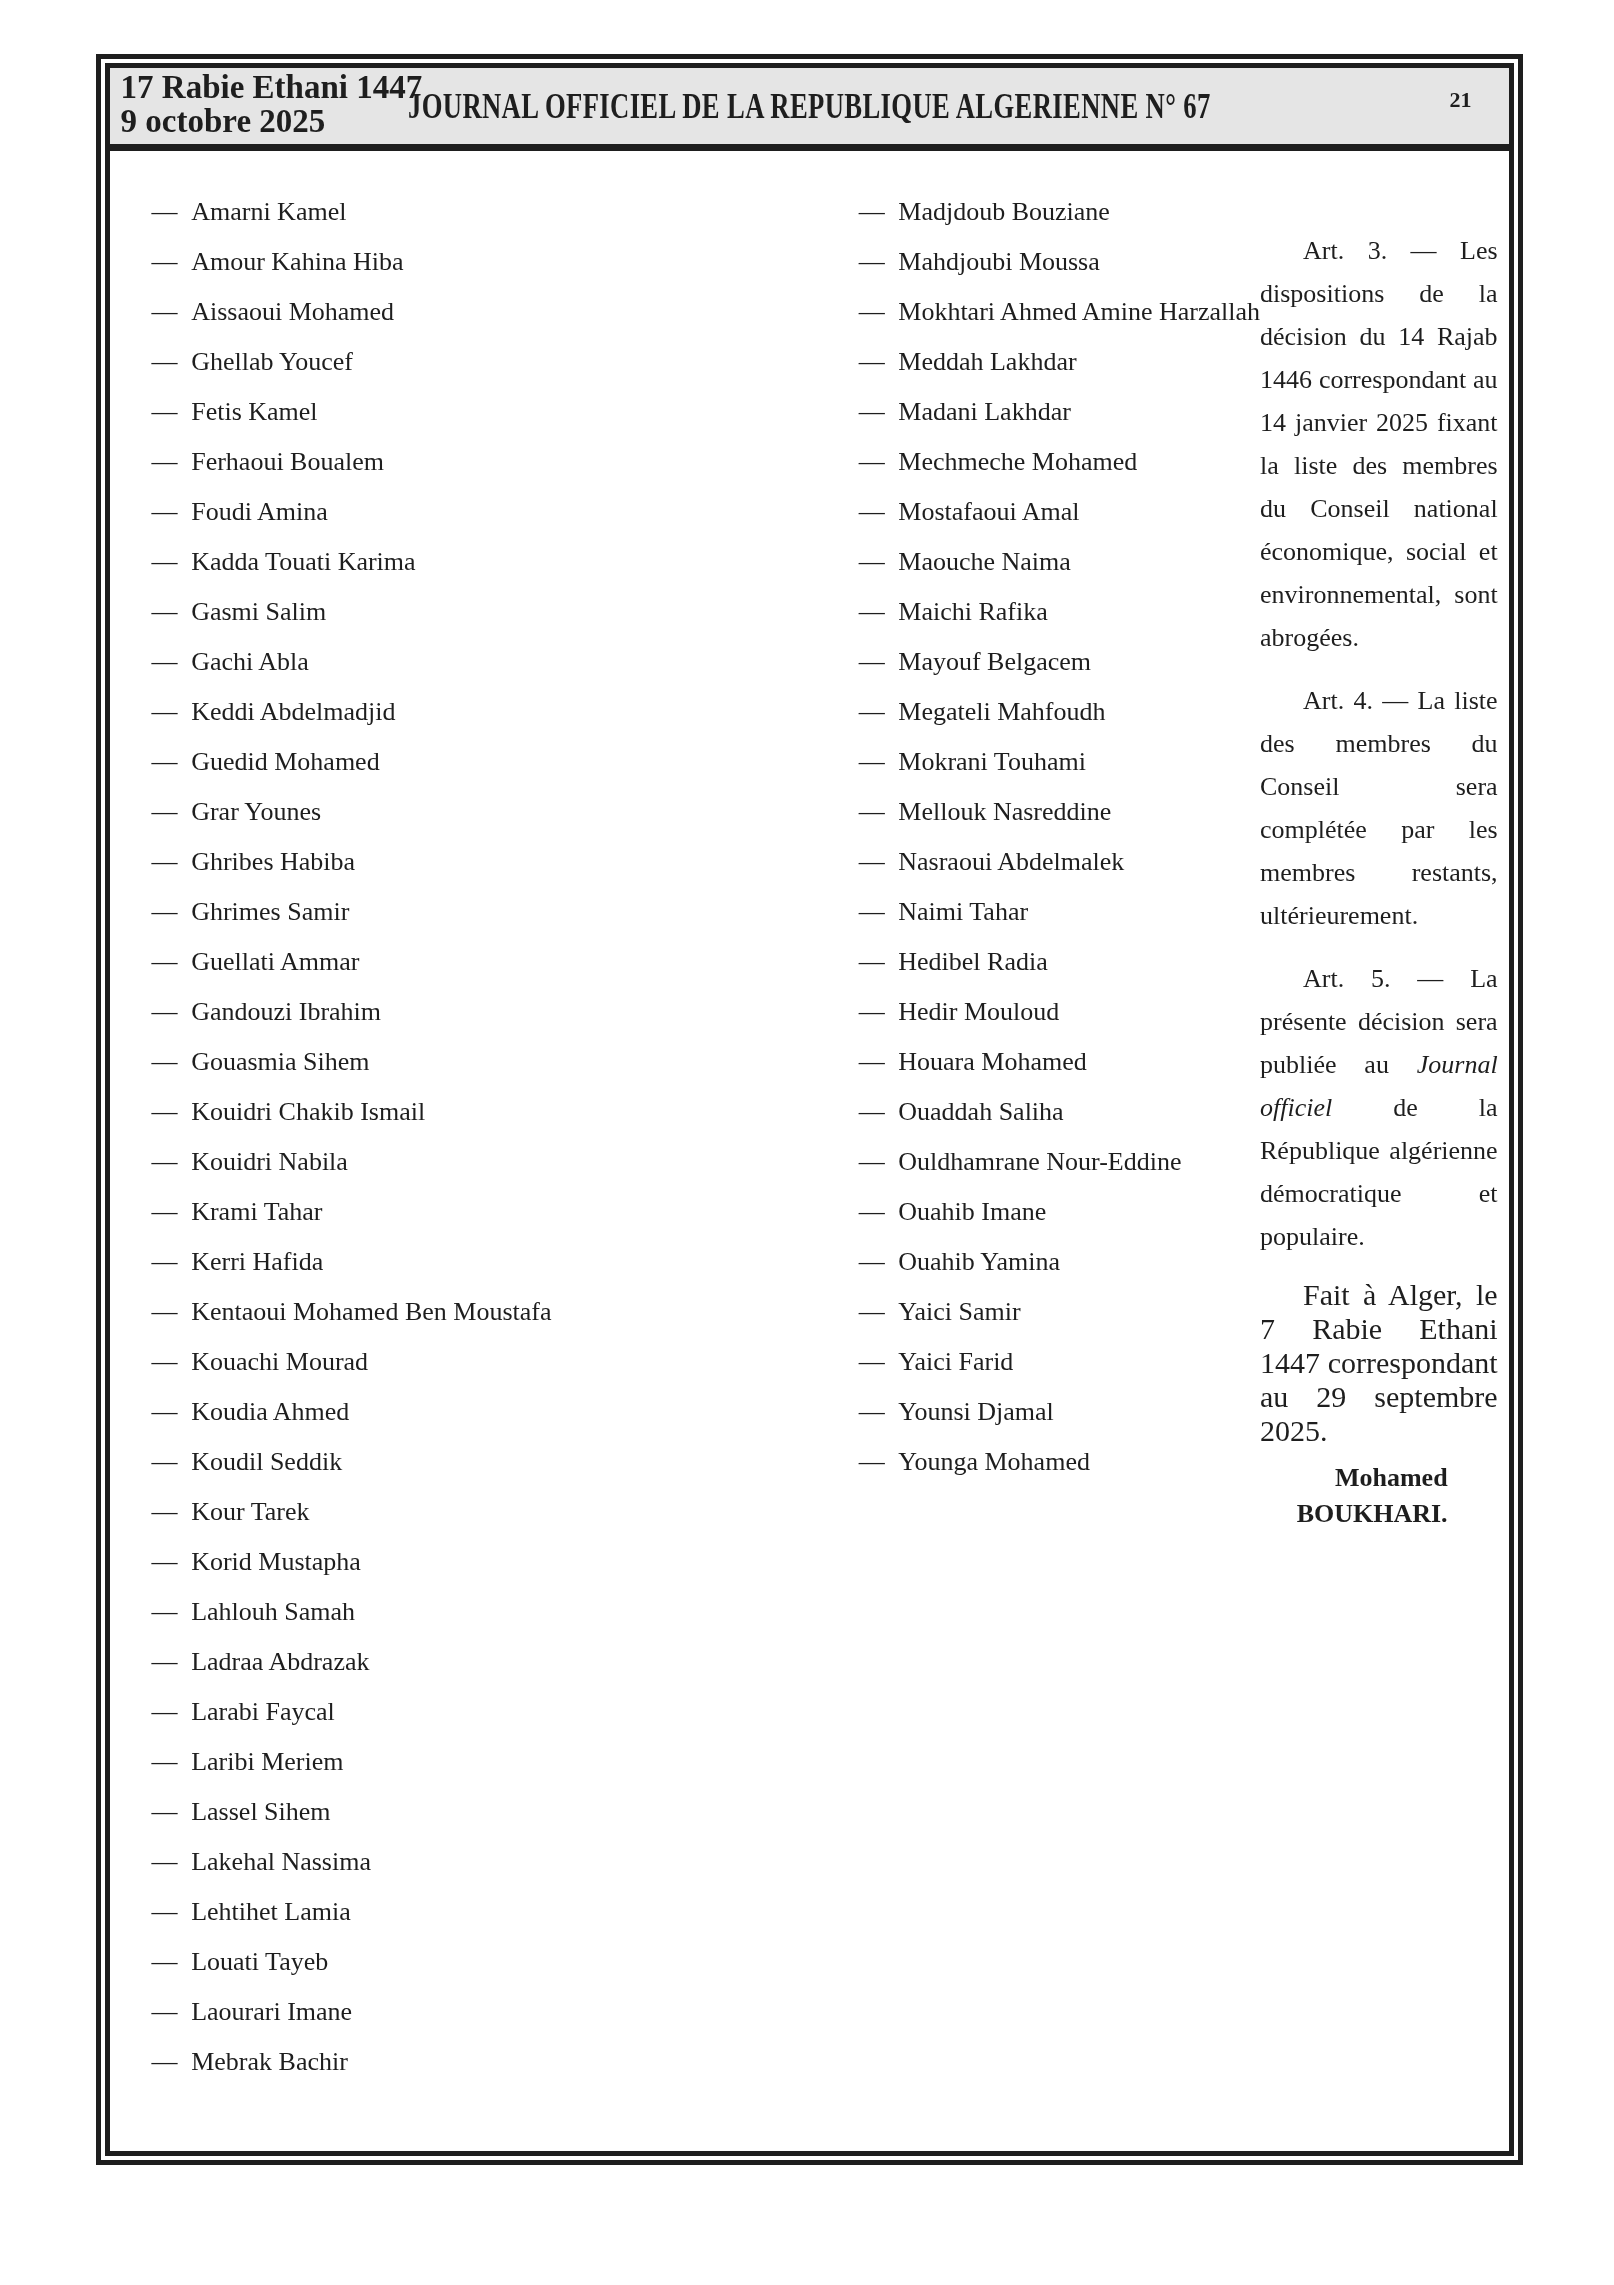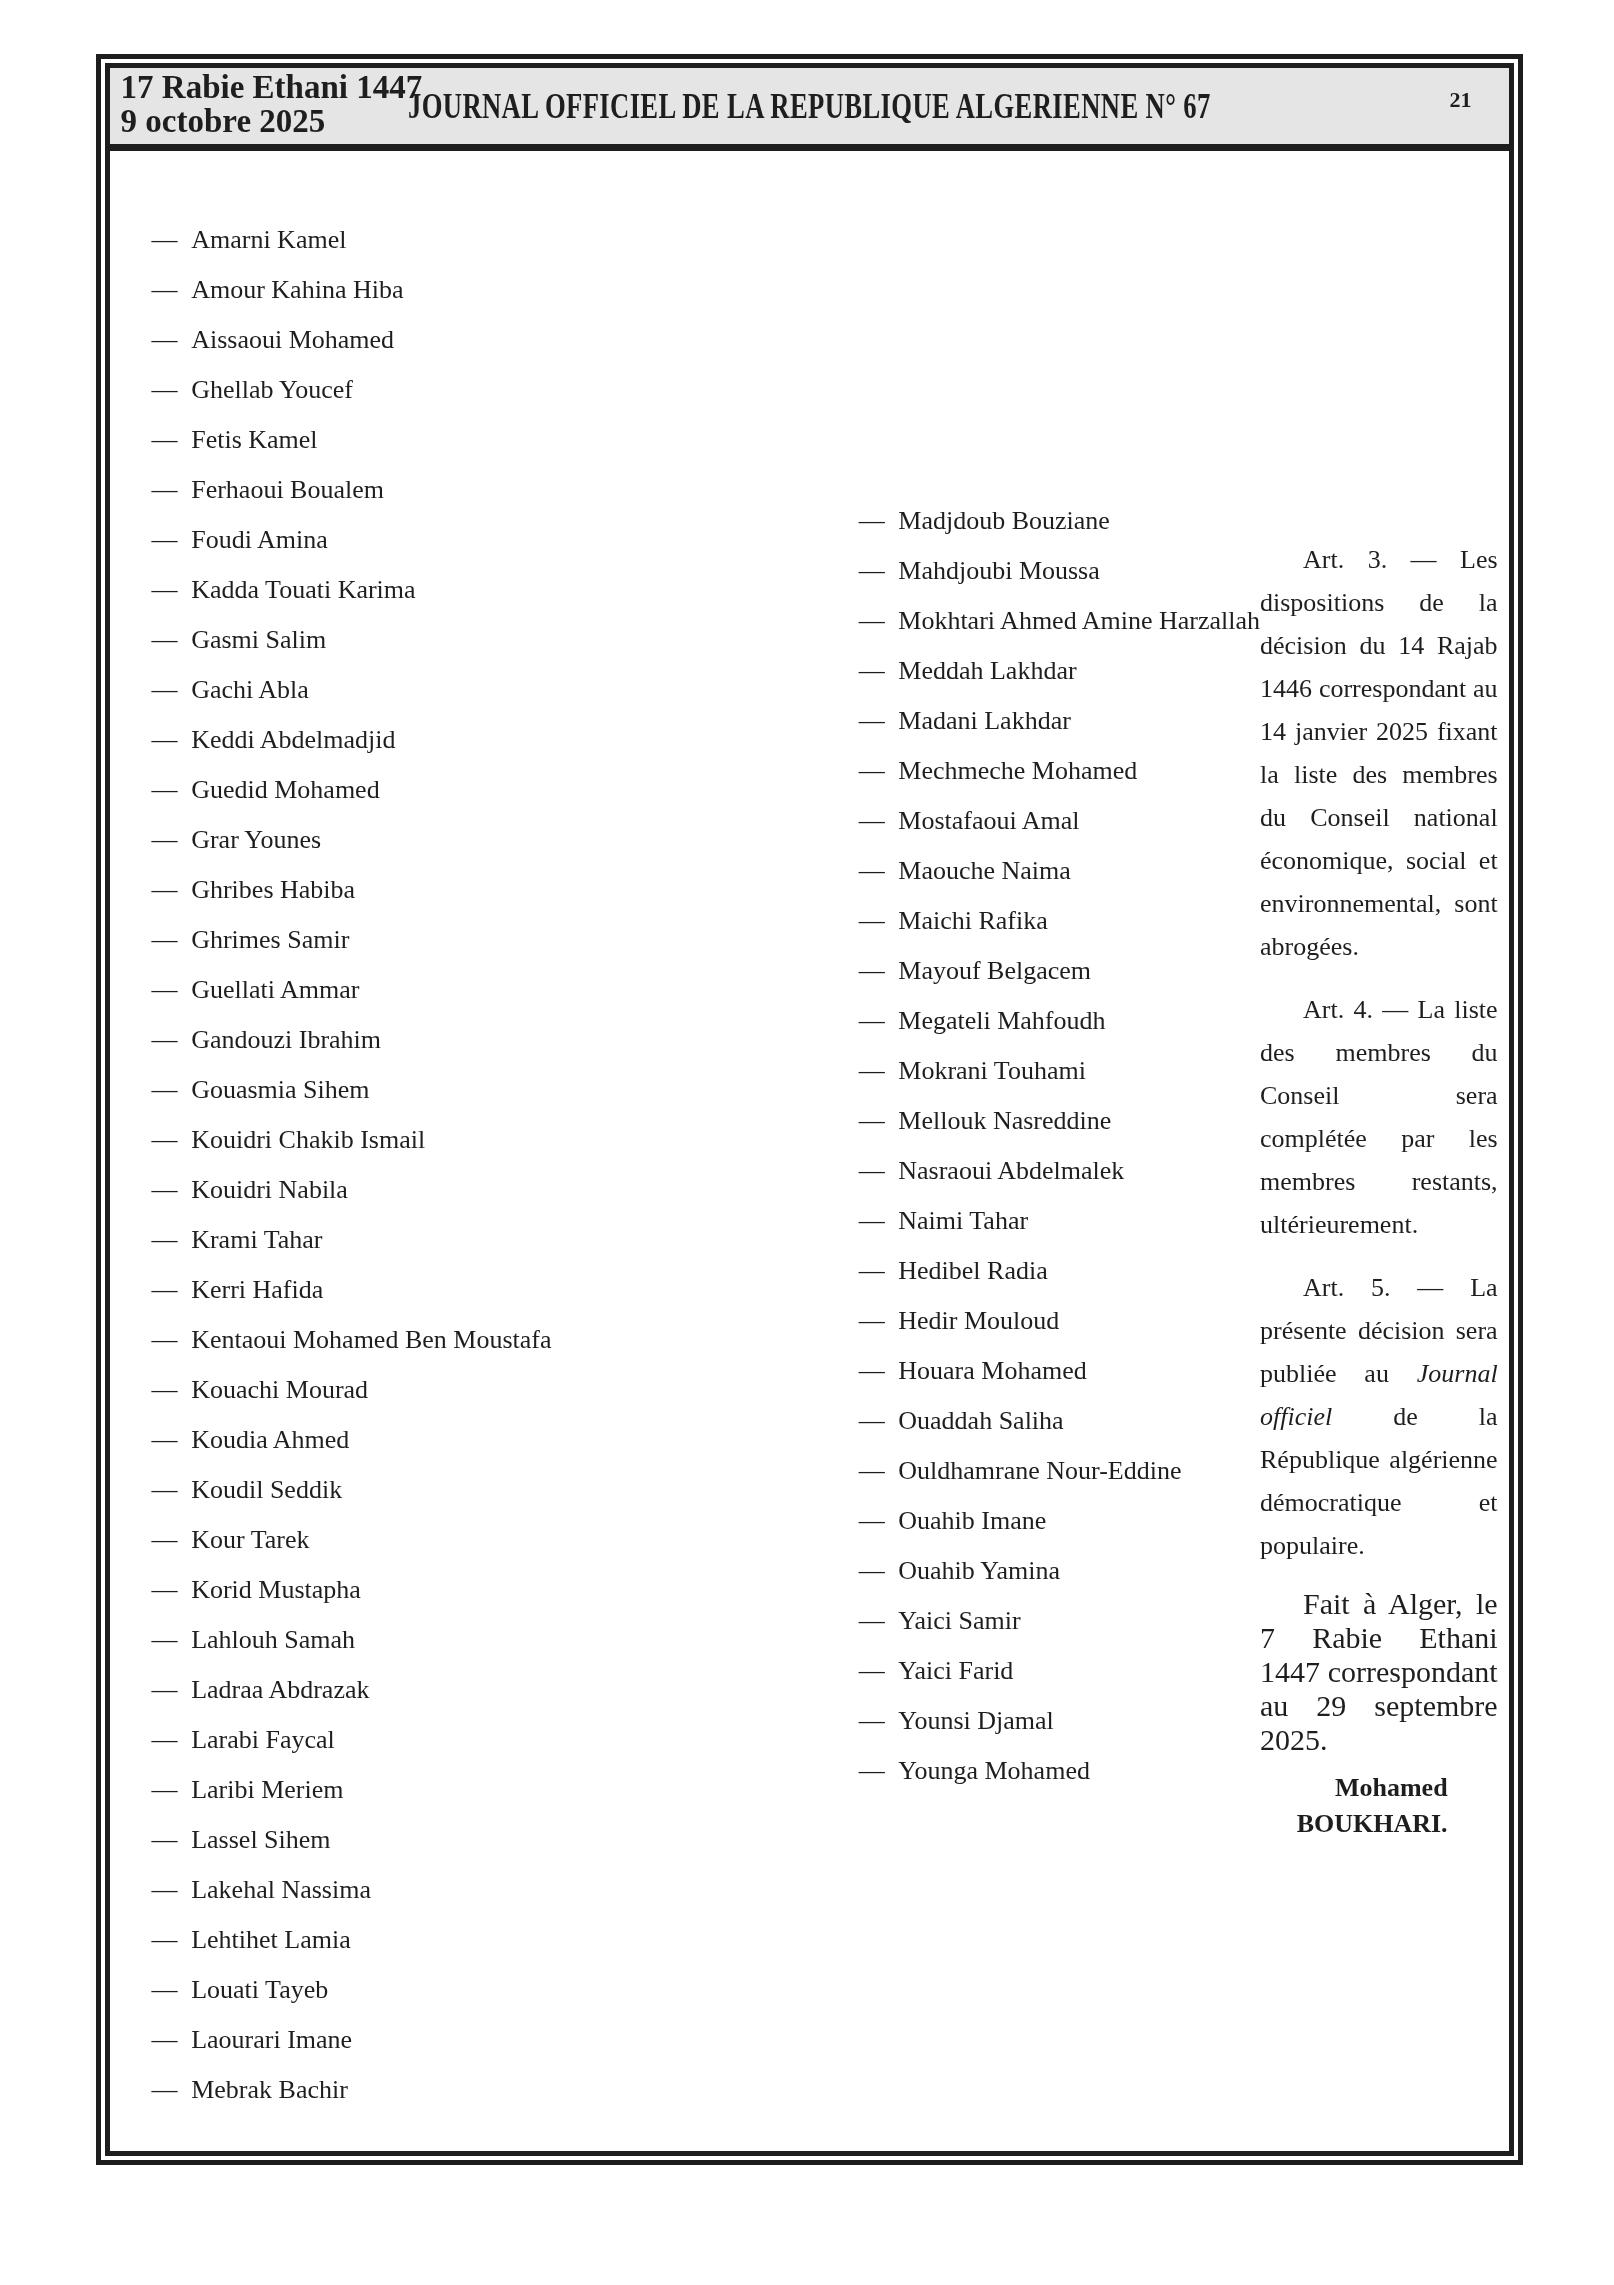--- a/index.html
+++ b/index.html
@@ -32,21 +32,21 @@
     position:absolute;left:0;right:0;top:0;bottom:0;
     display:flex;align-items:center;justify-content:center;z-index:1;
   }
   .journal-title{
     display:inline-block;font-weight:bold;font-size:36px;white-space:nowrap;
     transform:scaleX(0.74);transform-origin:center;letter-spacing:0.5px;
   }
   .page-num{
     margin-left:auto;align-self:center;font-weight:bold;font-size:22px;z-index:2;
   }
-  .body-area{flex:1;display:flex;align-items:center;overflow:hidden;}
+  .body-area{flex:1;display:flex;align-items:flex-start;overflow:hidden;}
   .col-left{
     width:695px;box-sizing:border-box;flex:0 0 auto;
     padding:44px 18px 0 42px;
   }
   .divider{
     width:4.5px;background:#1e1e1e;flex:0 0 auto;margin-top:47px;
   }
   .col-right{
     flex:1;box-sizing:border-box;
     padding:44px 11.8px 0 36px;display:flex;

